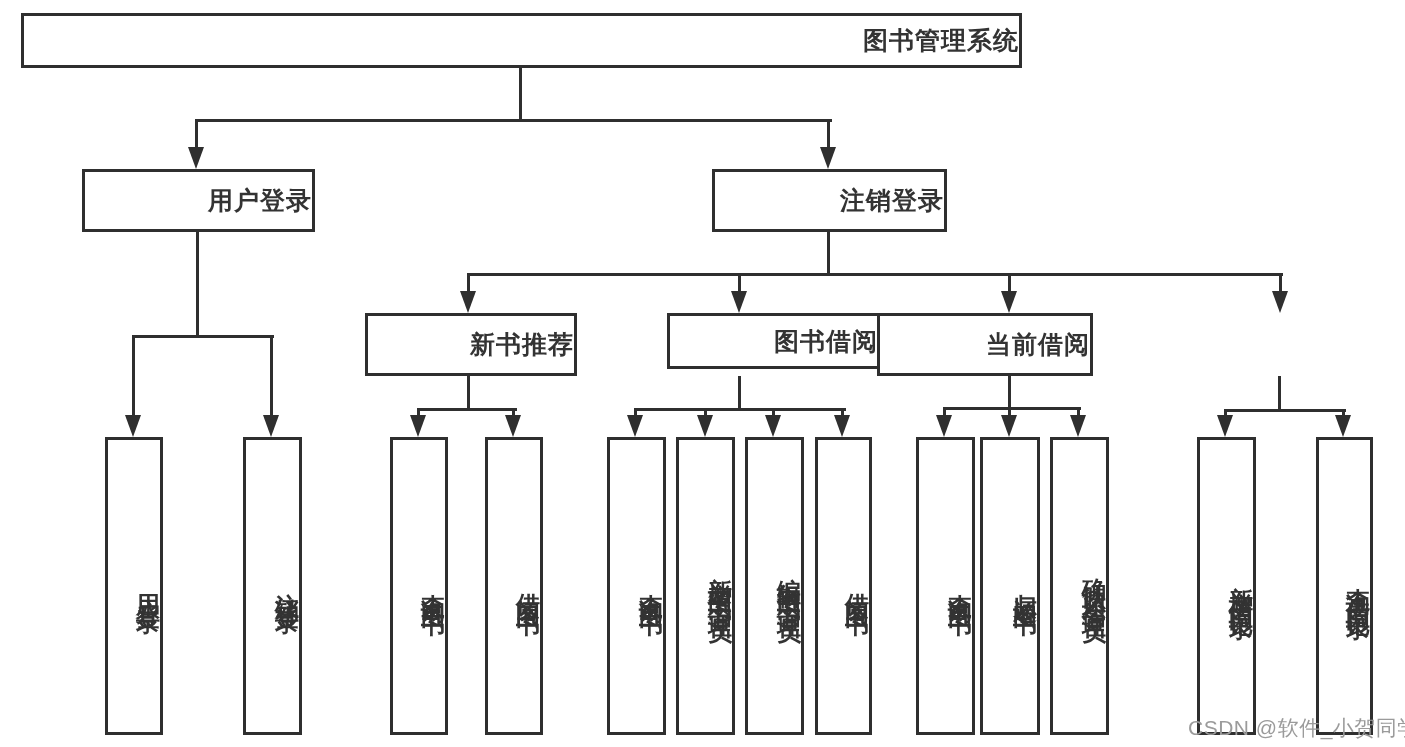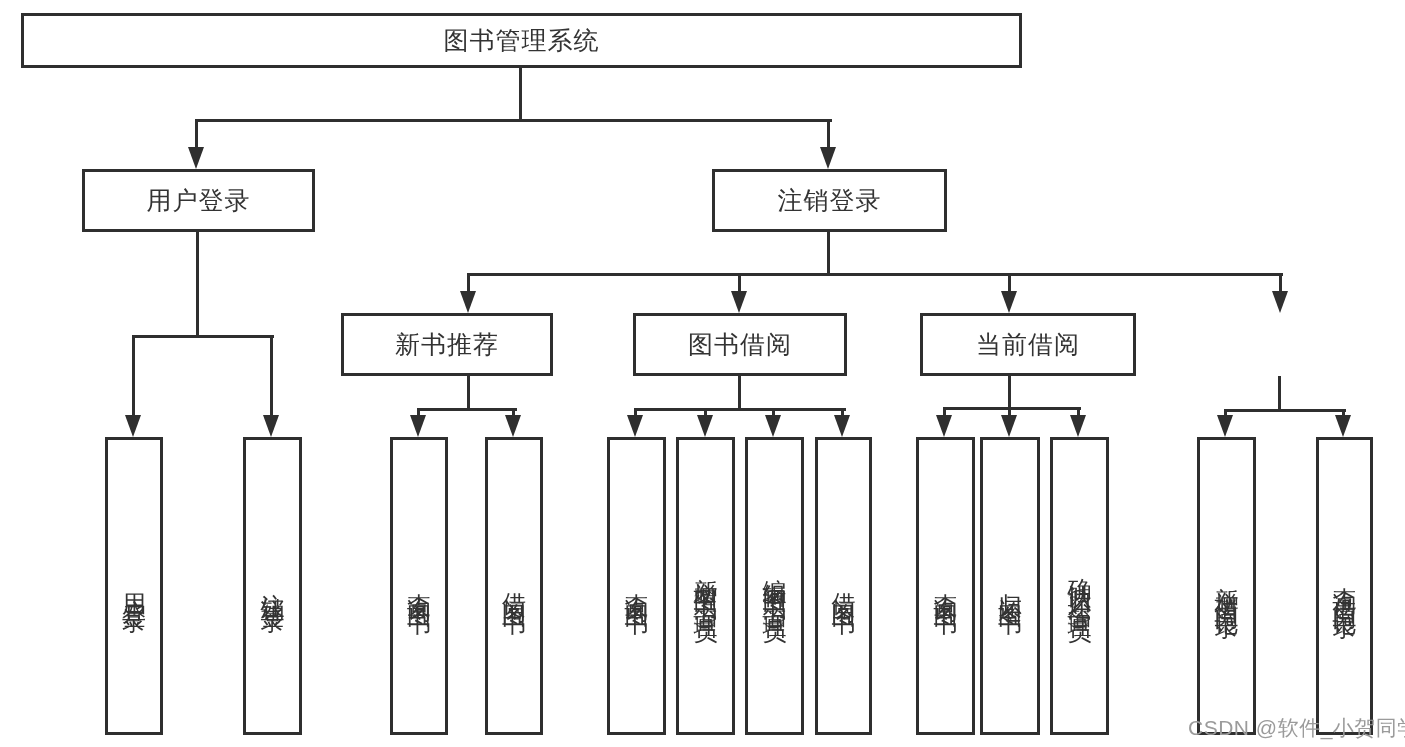--- a/index.html
+++ b/index.html
@@ -11,21 +11,22 @@
     font-family: "Liberation Sans", "DejaVu Sans", sans-serif;
     overflow: hidden;
   }
   .box {
     position: absolute;
     box-sizing: border-box;
     background: #ffffff;
     border: 3px solid #2f2f2f;
     display: flex;
     align-items: center;
-    justify-content: center;
+    justify-content: flex-end;
+    font-weight: bold;
   }
   .lbl {
     font-size: 25px;
     color: #333333;
     letter-spacing: 1px;
     white-space: nowrap;
   }
   .vlbl {
     writing-mode: vertical-rl;
     text-orientation: mixed;
@@ -83,27 +84,27 @@
   <div class="drop" style="left:132px; top:335px; height:80px"></div>
   <div class="drop" style="left:270px; top:335px; height:80px"></div>
 
   <div class="vline" style="left:827px; top:232px; height:41px"></div>
   <div class="hline" style="left:467px; top:273px; width:816px"></div>
   <div class="drop" style="left:467px; top:273px; height:18px"></div>
   <div class="drop" style="left:738px; top:273px; height:18px"></div>
   <div class="drop" style="left:1008px; top:273px; height:18px"></div>
   <div class="drop" style="left:1279px; top:273px; height:18px"></div>
 
-  <div class="box" style="left:341px; top:313px; width:212px; height:63px">
+  <div class="box" style="left:365px; top:313px; width:212px; height:63px">
     <span class="lbl">新书推荐</span>
   </div>
-  <div class="box" style="left:633px; top:313px; width:214px; height:63px">
+  <div class="box" style="left:667px; top:313px; width:214px; height:56px">
     <span class="lbl">图书借阅</span>
   </div>
-  <div class="box" style="left:920px; top:313px; width:216px; height:63px">
+  <div class="box" style="left:877px; top:313px; width:216px; height:63px">
     <span class="lbl">当前借阅</span>
   </div>
 
   <div class="vline" style="left:467px; top:376px; height:32px"></div>
   <div class="hline" style="left:417px; top:408px; width:100px"></div>
   <div class="drop" style="left:417px; top:408px; height:7px"></div>
   <div class="drop" style="left:512px; top:408px; height:7px"></div>
 
   <div class="vline" style="left:738px; top:376px; height:32px"></div>
   <div class="hline" style="left:634px; top:408px; width:212px"></div>

